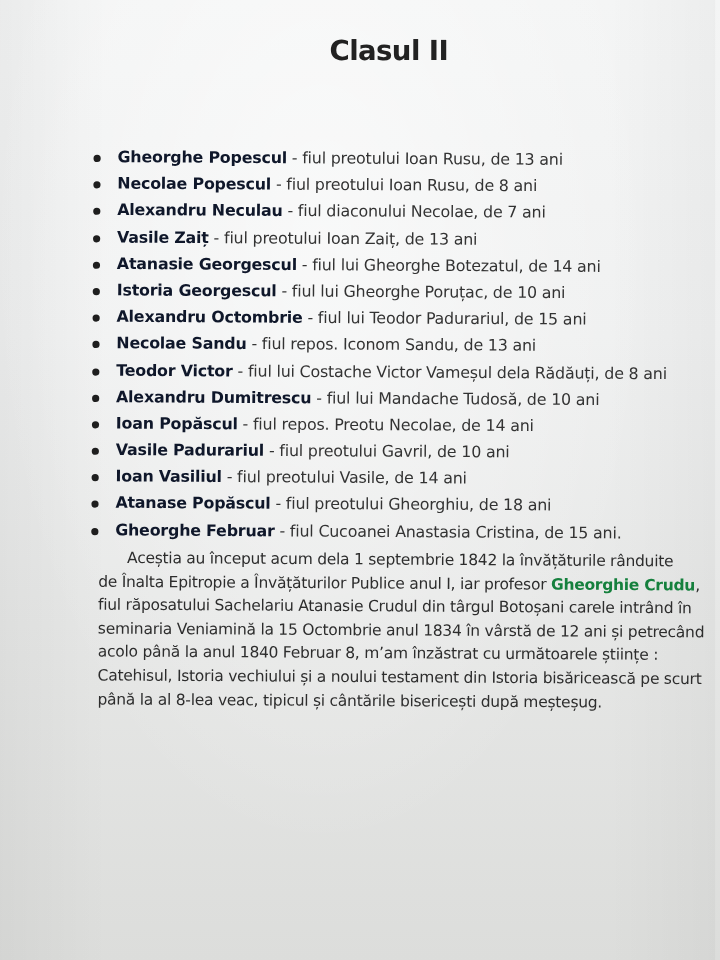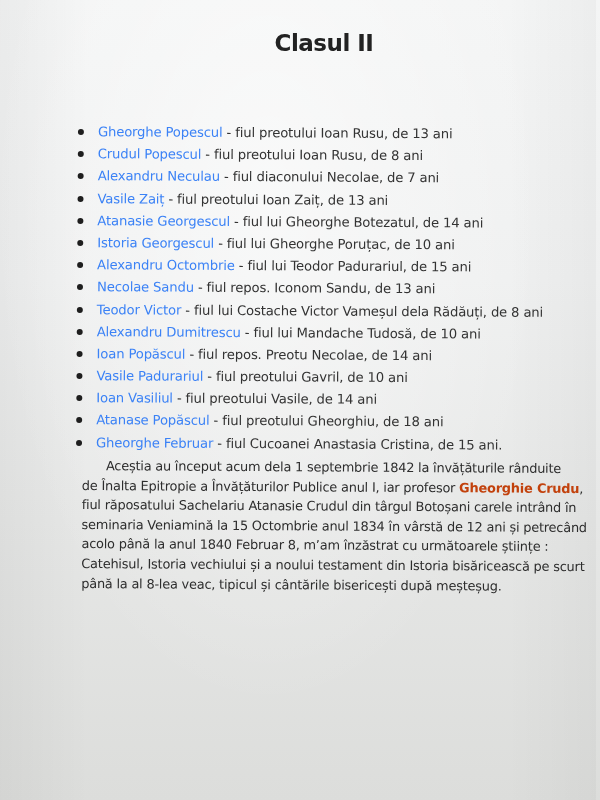--- a/index.html
+++ b/index.html
@@ -60,22 +60,22 @@
     .list li .bullet {
       position: absolute;
       left: 2px;
       top: 8px;
       width: 6px;
       height: 6px;
       border-radius: 50%;
       background: #1e1e1e;
     }
     .list li .name {
-      font-weight: normal;
-      color: #3b82f6;
+      font-weight: bold;
+      color: #0f172a;
     }
     .list li .desc {
       color: #333;
     }
     .para {
       position: absolute;
       top: 456px;
       left: 82px;
       width: 500px;
       font-size: 12.9px;
@@ -86,39 +86,39 @@
       transform-origin: 0 0;
     }
     .para .line {
       display: block;
       white-space: nowrap;
     }
     .para .indent {
       padding-left: 24px;
     }
     .para b {
-      color: #c2410c;
+      color: #15803d;
     }
   </style>
 </head>
 <body>
 
 <div class="page">
   <div class="shade"></div>
 
   <h1 class="title" style="margin:0;">Clasul II</h1>
 
   <ul class="list">
     <li>
       <span class="bullet"></span>
       <span class="name">Gheorghe Popescul</span><span class="desc"> - </span><span class="desc">fiul preotului Ioan Rusu, de 13 ani</span>
     </li>
     <li>
       <span class="bullet"></span>
-      <span class="name">Crudul Popescul</span><span class="desc"> - </span><span class="desc">fiul preotului Ioan Rusu, de 8 ani</span>
+      <span class="name">Necolae Popescul</span><span class="desc"> - </span><span class="desc">fiul preotului Ioan Rusu, de 8 ani</span>
     </li>
     <li>
       <span class="bullet"></span>
       <span class="name">Alexandru Neculau</span><span class="desc"> - </span><span class="desc">fiul diaconului Necolae, de 7 ani</span>
     </li>
     <li>
       <span class="bullet"></span>
       <span class="name">Vasile Zaiț</span><span class="desc"> - </span><span class="desc">fiul preotului Ioan Zaiț, de 13 ani</span>
     </li>
     <li>

